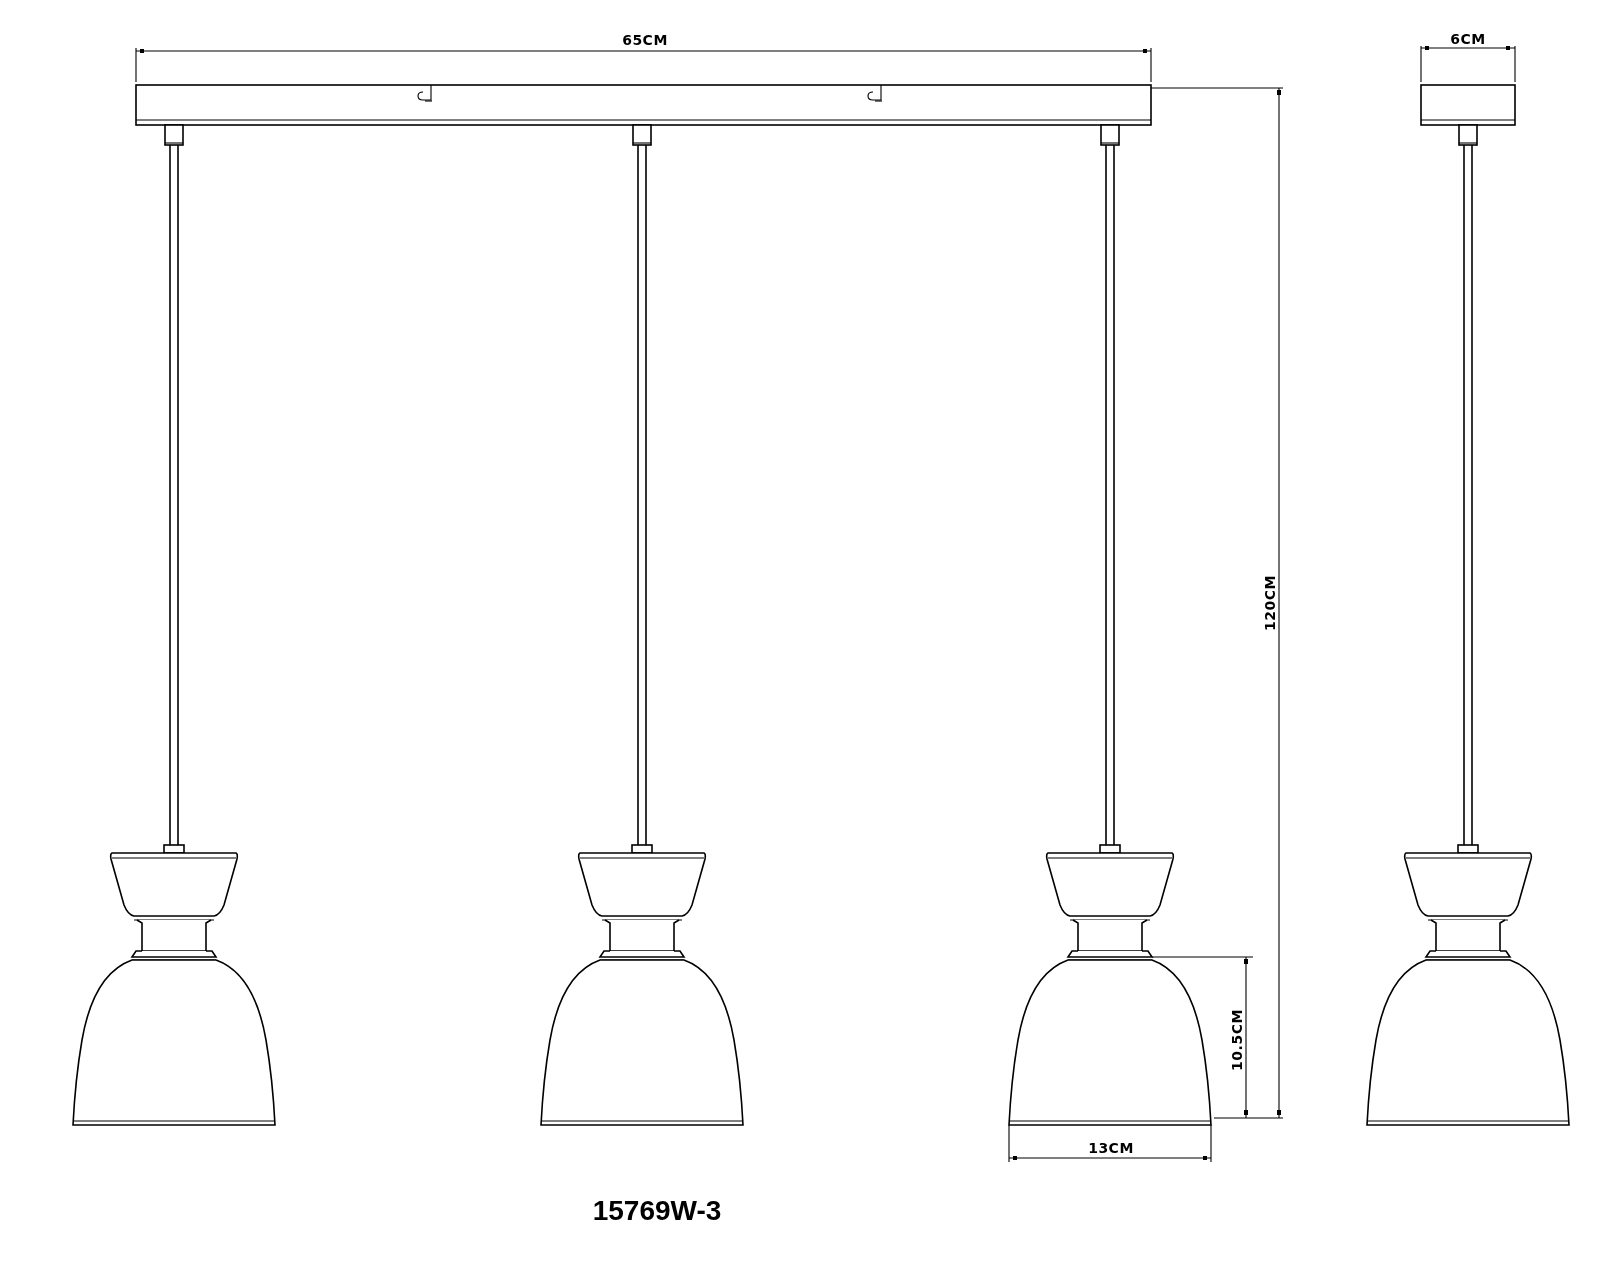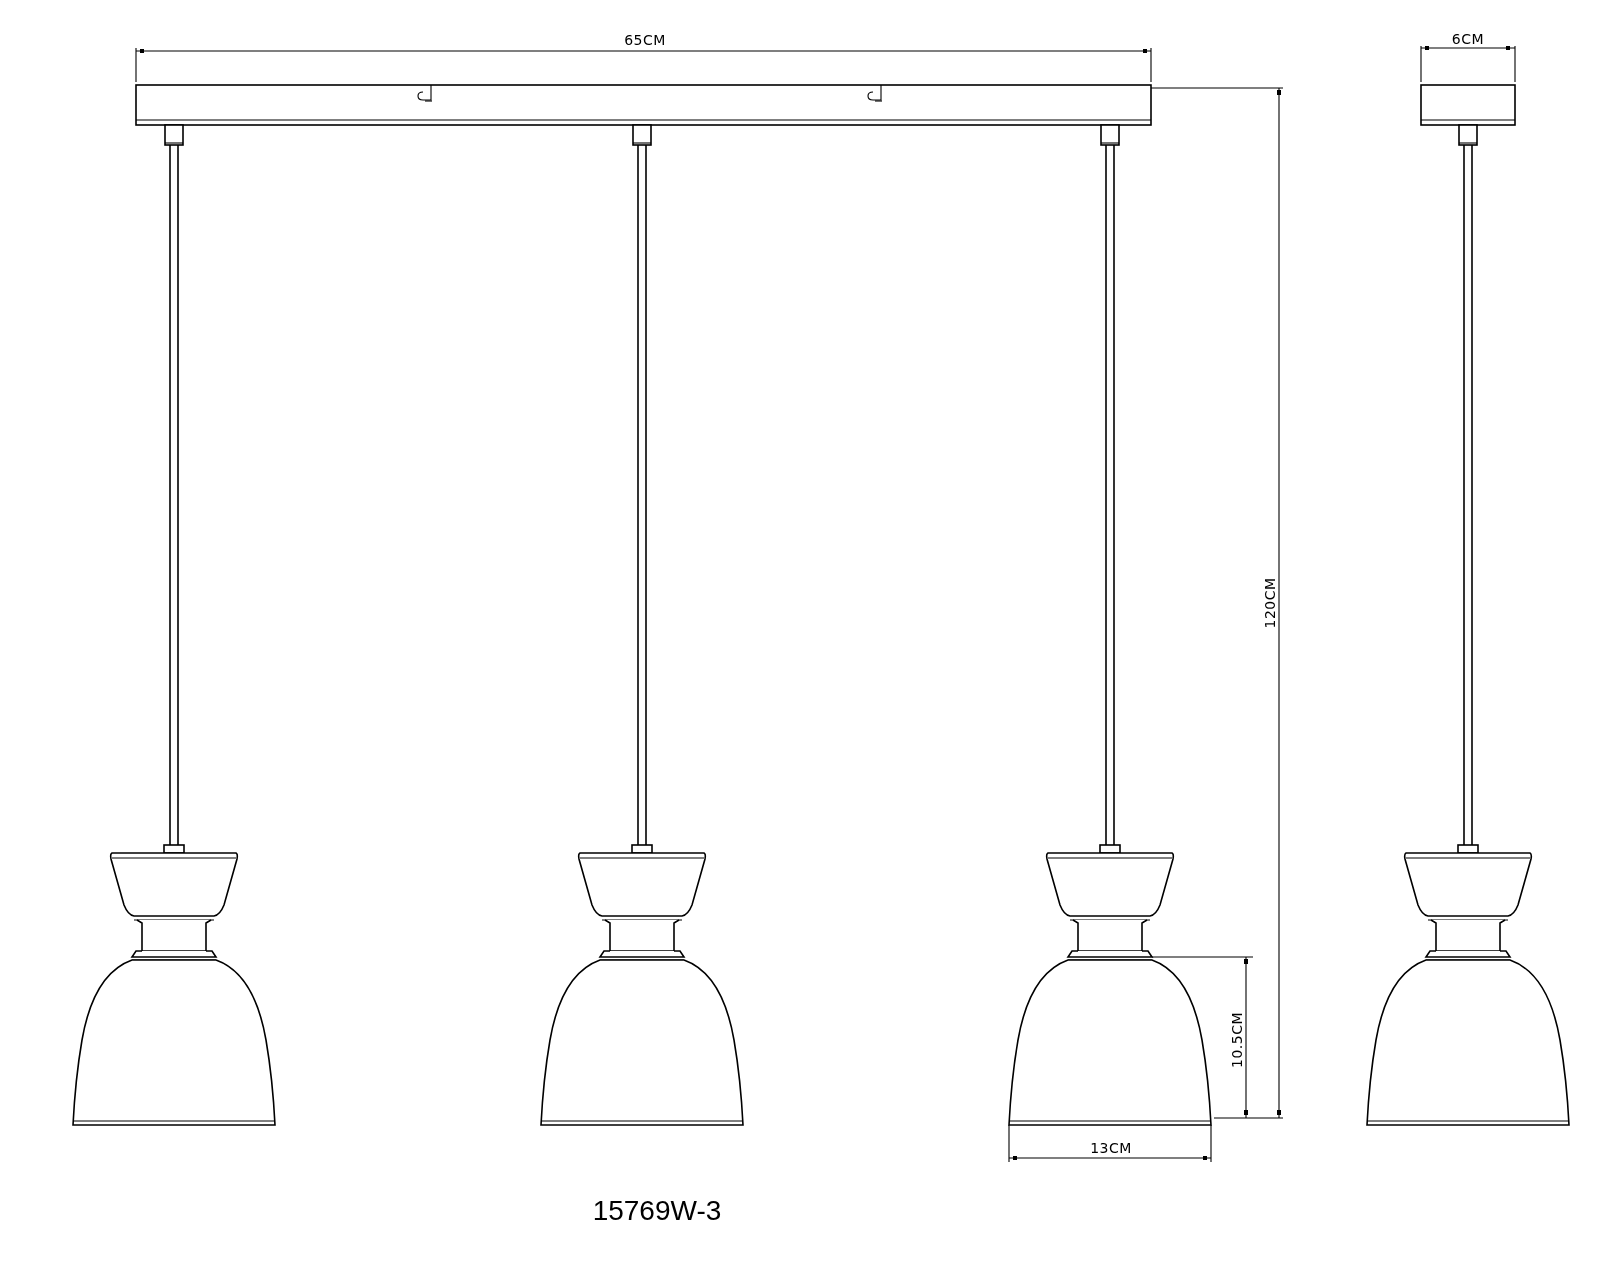--- a/index.html
+++ b/index.html
@@ -1,17 +1,17 @@
 <!DOCTYPE html>
 <html><head>
   <meta charset="utf-8">
   <style>
     html, body { margin: 0; padding: 0; background: #ffffff; }
     body { width: 1600px; height: 1280px; overflow: hidden; }
-    .canvas { position: relative; width: 1600px; height: 1280px; }
+    .canvas { position: relative; width: 1600px; height: 1280px; font-weight: bold; }
     svg { position: absolute; left: 0; top: 0; }
     .ln { stroke: #000; stroke-width: 1.6; fill: none; }
     .thin { stroke: #000; stroke-width: 1.1; fill: none; }
     .fillw { fill: #fff; stroke: #000; stroke-width: 1.6; }
     .dimtext { font-family: "DejaVu Sans", sans-serif; font-size: 14px; fill: #000; letter-spacing: 0.5px; }
     .model { font-family: "Liberation Sans", sans-serif; font-size: 28px; fill: #000; }
   </style>
 </head>
 <body>
 

